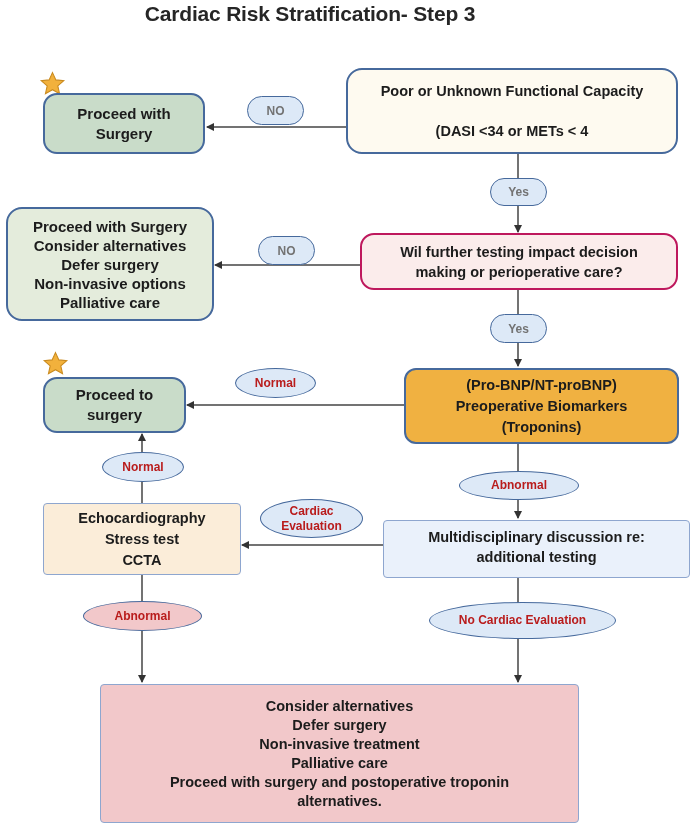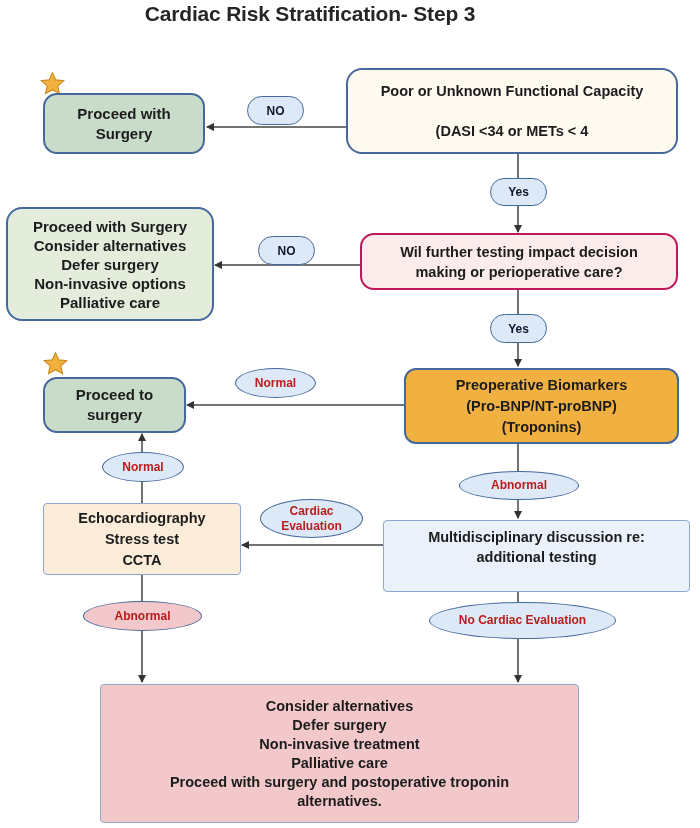--- a/index.html
+++ b/index.html
@@ -14,21 +14,21 @@
   .green { background:#c9dcc9; border:2px solid #46699c; border-radius:14px; font-size:15px; line-height:20px; }
   .greenlight { background:#e4ecdc; border:2px solid #46699c; border-radius:16px; font-size:15px; line-height:19px; }
   .cream { background:#fefaf0; border:2px solid #46699c; border-radius:16px; font-size:14.5px; line-height:20px; }
   .pinkq { background:#fbeceb; border:2px solid #be185d; border-radius:14px; font-size:14.5px; line-height:20px; }
   .orange { background:#f0b141; border:2px solid #46699c; border-radius:12px; font-size:14.5px; line-height:21px; }
   .peach { background:#fbedd9; border:1.5px solid #8ea6cf; border-radius:4px; font-size:14.5px; line-height:21px; }
   .lightblue { background:#eaf1fb; border:1.5px solid #8ea6cf; border-radius:4px; font-size:14.5px; line-height:20px; }
   .pinkbig { background:#f2c8ca; border:1.5px solid #8ea6cf; border-radius:4px; font-size:14.5px; line-height:19px; }
   .pill { position:absolute; box-sizing:border-box; background:#dde9f7; border:1.5px solid #46699c;
           border-radius:16px; display:flex; align-items:center; justify-content:center;
-          font-size:12px; font-weight:bold; color:#0f172a; }
+          font-size:12px; font-weight:bold; color:#737373; }
   .ell { position:absolute; box-sizing:border-box; background:#dde9f7; border:1.5px solid #46699c;
          border-radius:50%; display:flex; flex-direction:column; align-items:center; justify-content:center;
          font-size:12px; font-weight:bold; color:#b91c1c; line-height:15px; text-align:right; }
   .ell.pink { background:#f2c8ca; }
   svg.lines { position:absolute; left:0; top:0; }
   .star { position:absolute; }
 </style>
 </head>
 <body>
 
@@ -83,32 +83,32 @@
   <span>Wil further testing impact decision</span>
   <span>making or perioperative care?</span>
 </div>
 
 <div class="box green" style="left:43px;top:377px;width:143px;height:56px;">
   <span>Proceed to</span>
   <span>surgery</span>
 </div>
 
 <div class="box orange" style="left:404px;top:368px;width:275px;height:76px;">
+  <span>(Pro-BNP/NT-proBNP)</span>
   <span>Preoperative Biomarkers</span>
-  <span>(Pro-BNP/NT-proBNP)</span>
   <span>(Troponins)</span>
 </div>
 
 <div class="box peach" style="left:43px;top:503px;width:198px;height:72px;">
   <span>Echocardiography</span>
   <span>Stress test</span>
   <span>CCTA</span>
 </div>
 
-<div class="box lightblue" style="left:383px;top:520px;width:307px;height:72px;justify-content:flex-start;padding-top:6px;">
+<div class="box lightblue" style="left:383px;top:520px;width:307px;height:58px;justify-content:flex-start;padding-top:6px;">
   <span>Multidisciplinary discussion re:</span>
   <span>additional testing</span>
 </div>
 
 <div class="box pinkbig" style="left:100px;top:684px;width:479px;height:139px;">
   <span>Consider alternatives</span>
   <span>Defer surgery</span>
   <span>Non-invasive treatment</span>
   <span>Palliative care</span>
   <span>Proceed with surgery and postoperative troponin</span>

